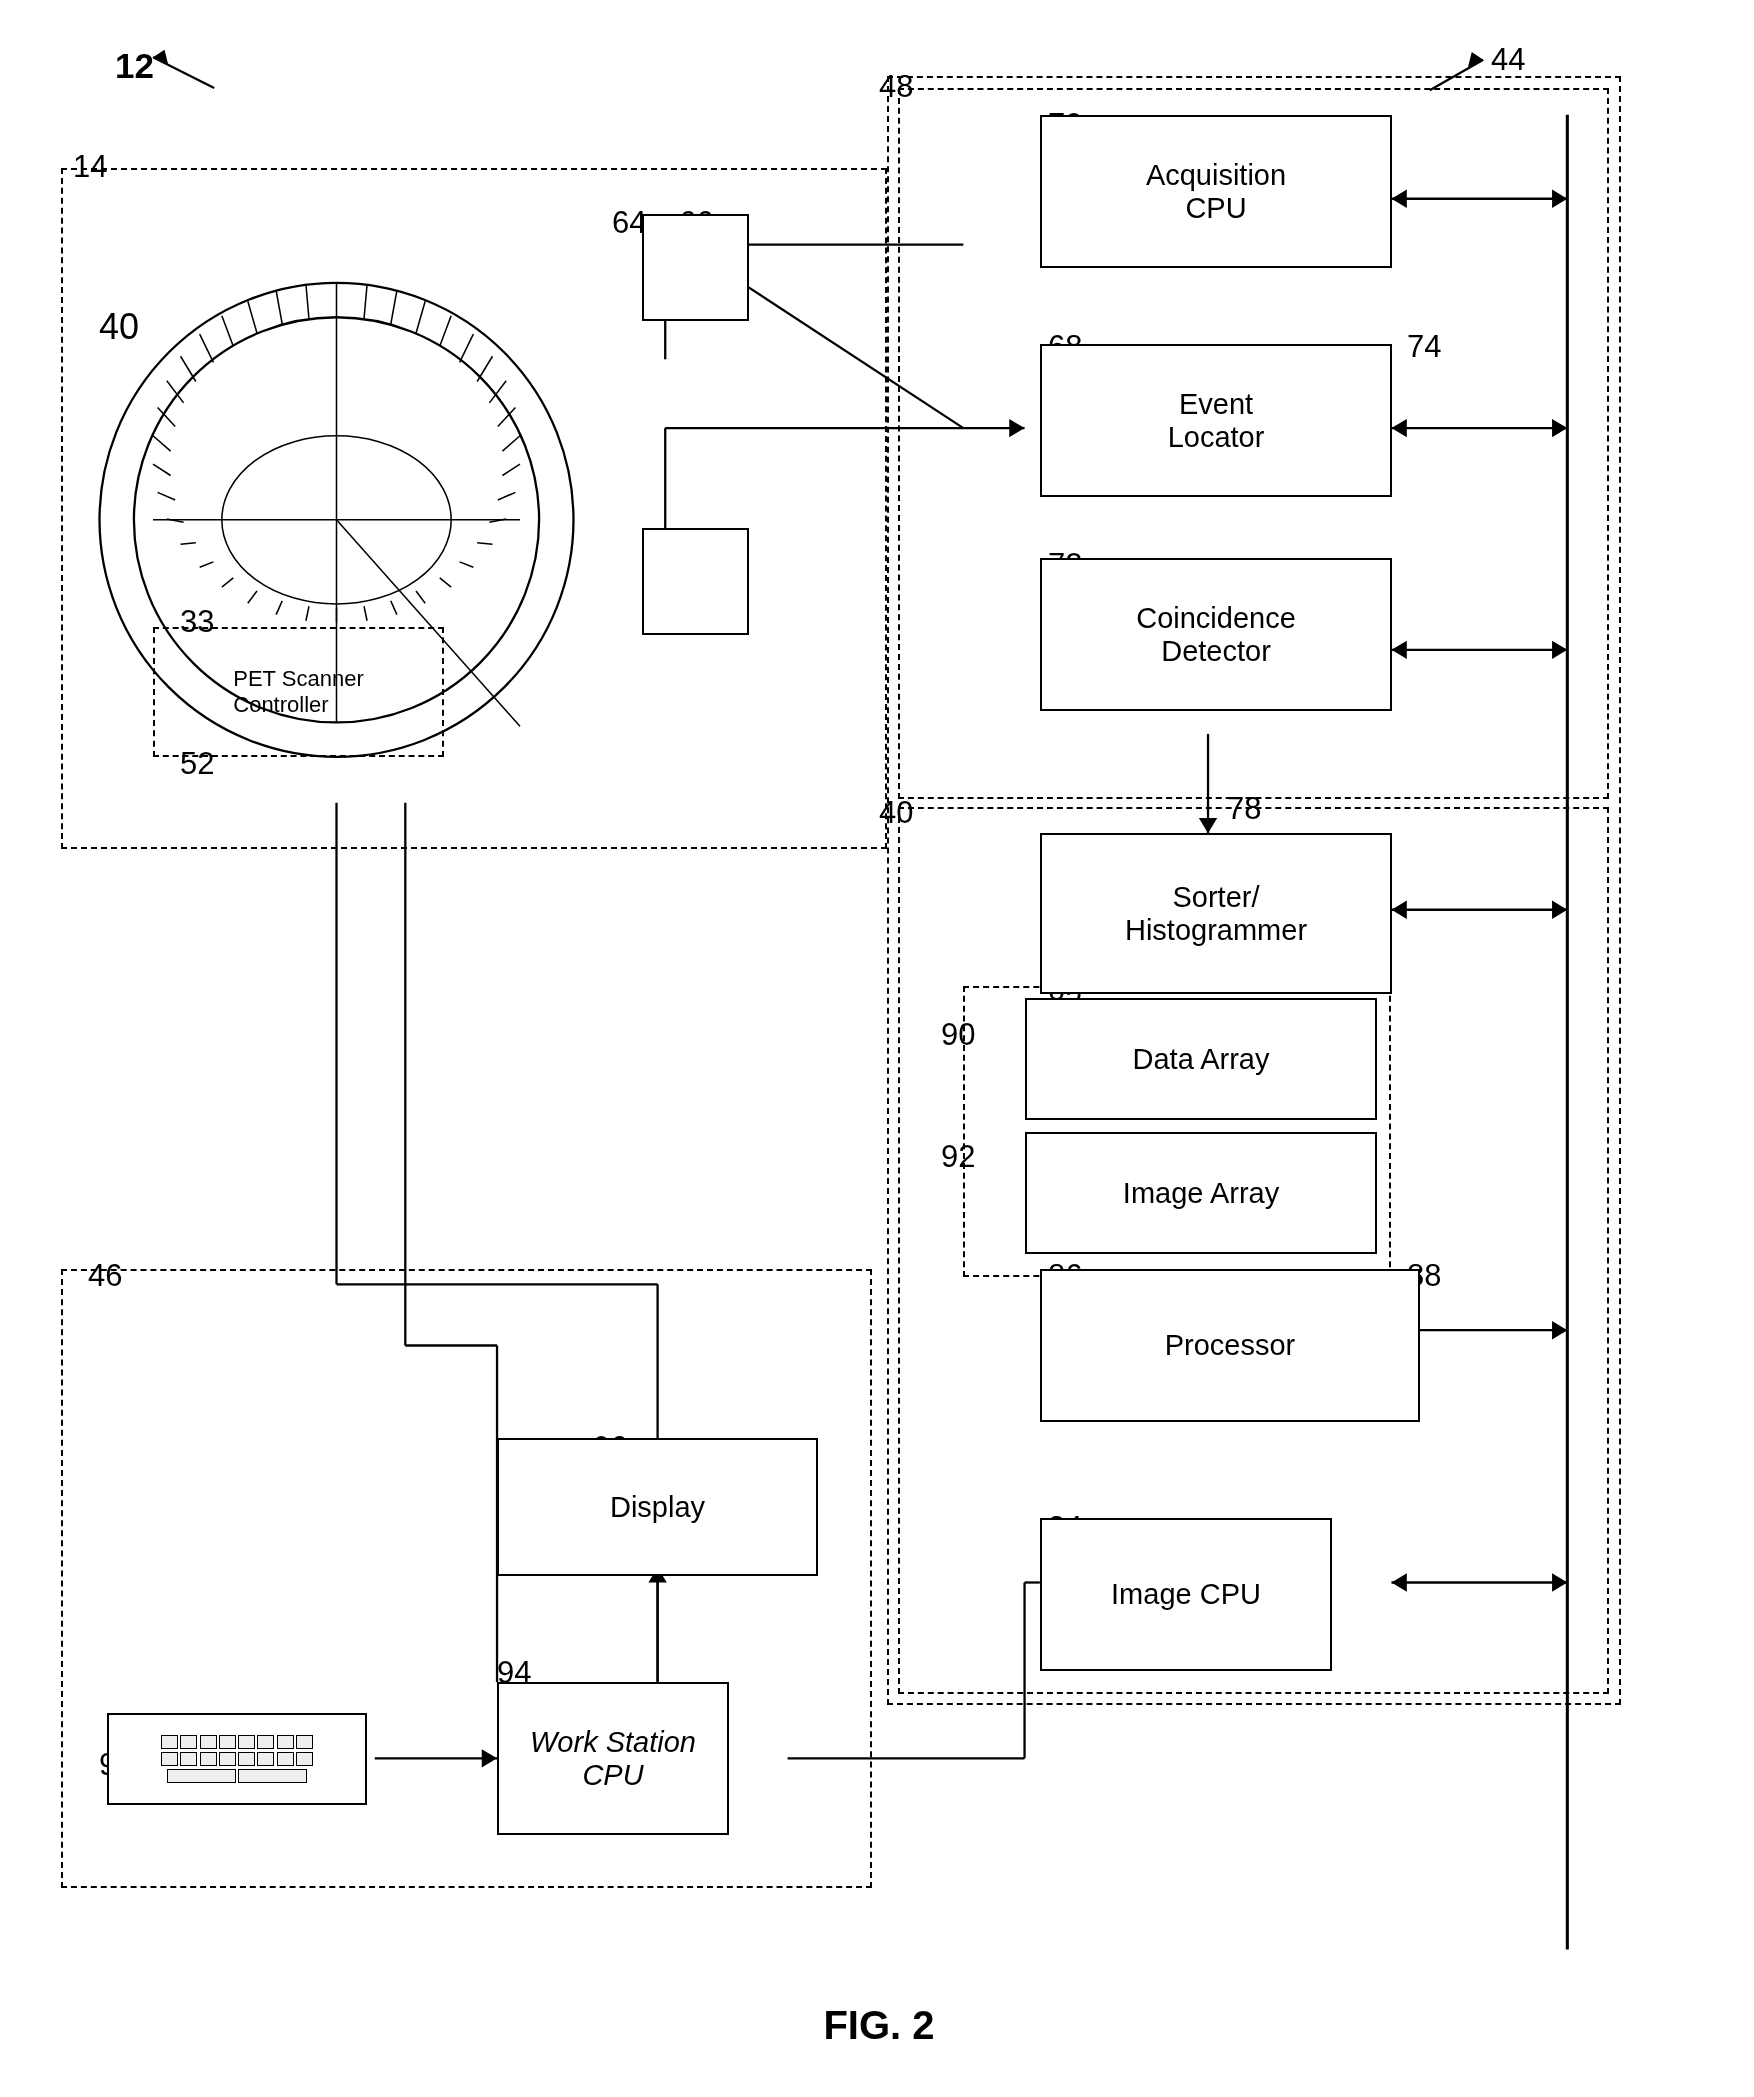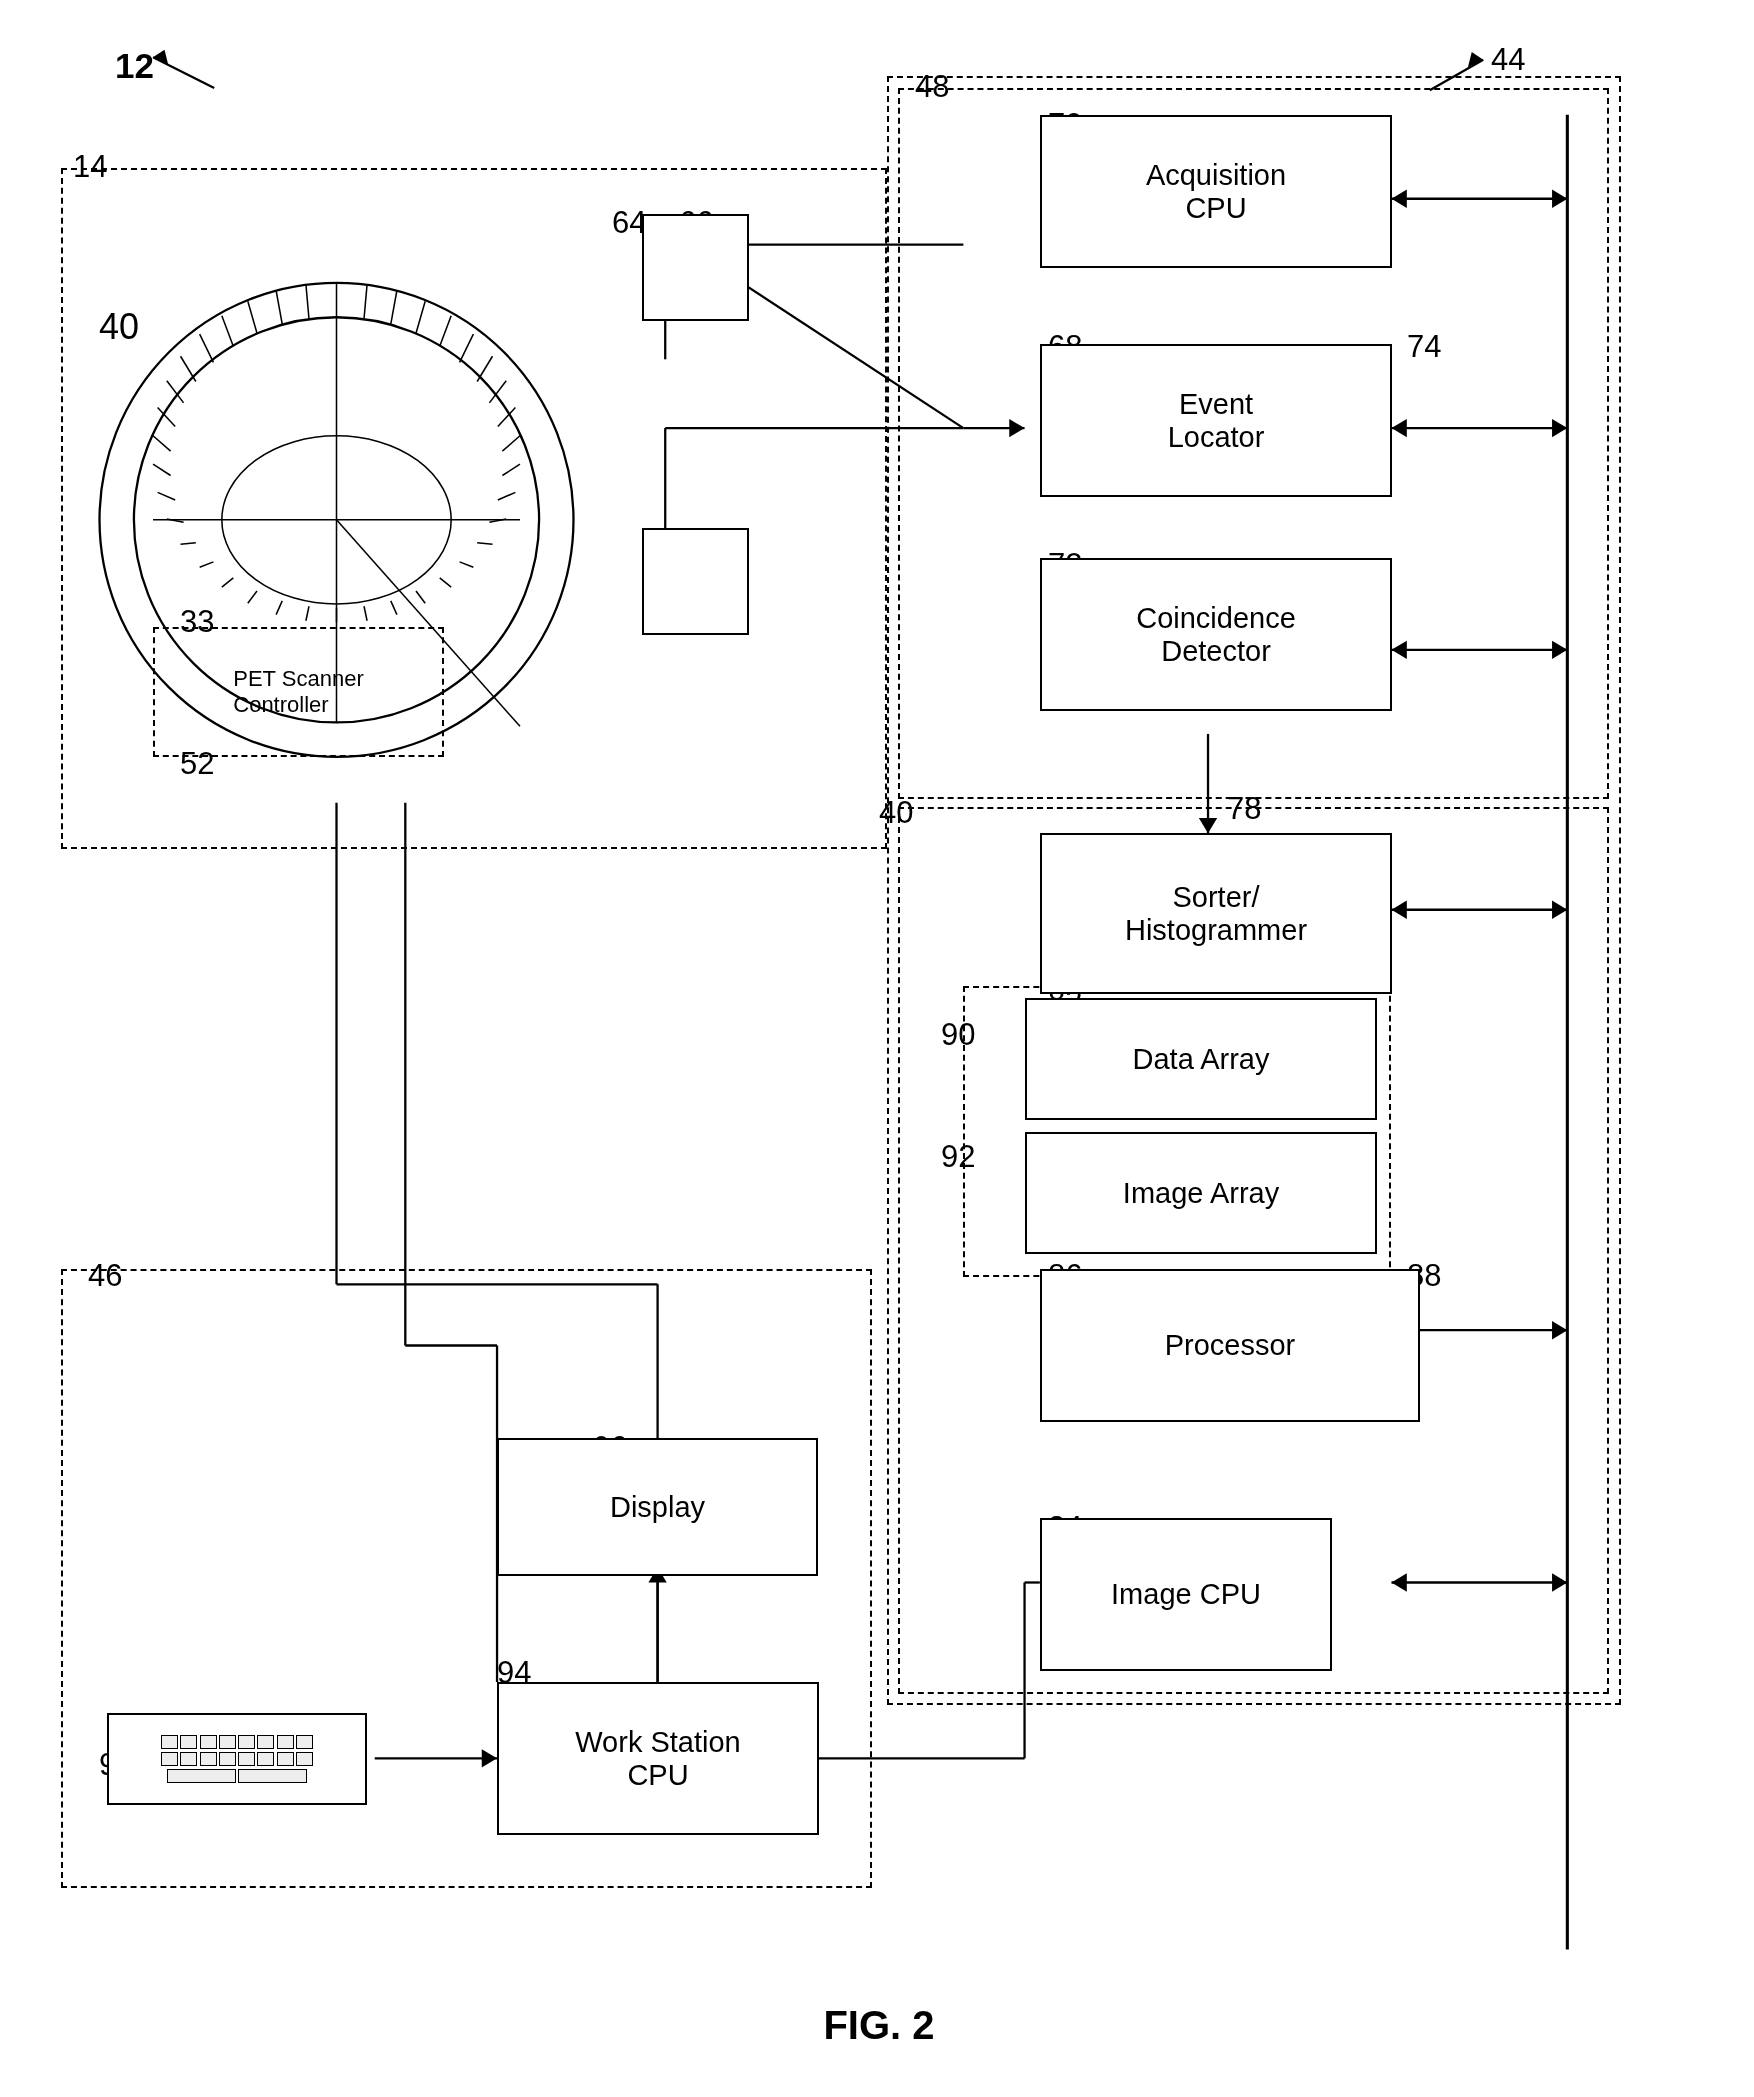--- a/index.html
+++ b/index.html
@@ -190,21 +190,21 @@
   </svg>
 
   <span class="label" style="left:115px; top:46px; font-size:35px; font-weight:bold;">12</span>
 
   <span class="label" style="left:1491px; top:42px; font-size:31px;">44</span>
 
   <span class="label" style="left:73px; top:149px; font-size:31px;">14</span>
 
   <span class="label" style="left:99px; top:306px; font-size:36px;">40</span>
 
-  <span class="label" style="left:879px; top:69px; font-size:31px;margin-left:36px;">48</span>
+  <span class="label" style="left:879px; top:69px; font-size:31px;">48</span>
 
   <span class="label" style="left:1048px; top:107px; font-size:31px;">70</span>
 
   <span class="label" style="left:1048px; top:329px; font-size:31px;">68</span>
 
   <span class="label" style="left:1407px; top:329px; font-size:31px;">74</span>
 
   <span class="label" style="left:1048px; top:547px; font-size:31px;">72</span>
 
   <span class="label" style="left:612px; top:205px; font-size:31px;">64</span>
@@ -293,21 +293,21 @@
   </div>
 
   <div class="box" style="left:1040px; top:1518px; width:292px; height:153px;">
     <span>Image CPU</span>
   </div>
 
   <div class="box" style="left:497px; top:1438px; width:321px; height:138px;">
     <span>Display</span>
   </div>
 
-  <div class="box" style="left:497px; top:1682px; width:322px; height:153px;">
+  <div class="box" style="left:497px; top:1682px; width:232px; height:153px;font-style:italic;">
     <span style="white-space:pre-line;">Work Station
 CPU</span>
   </div>
 
   <div class="box" style="left:642px; top:214px; width:107px; height:107px;"></div>
 
   <div class="box" style="left:642px; top:528px; width:107px; height:107px;"></div>
 
   <div style="position:absolute; left:107px; top:1713px; width:260px; height:92px; border:2.3px solid #000; background:#fff; display:flex; flex-direction:column; align-items:center; justify-content:center; gap:3.1px;">
 

